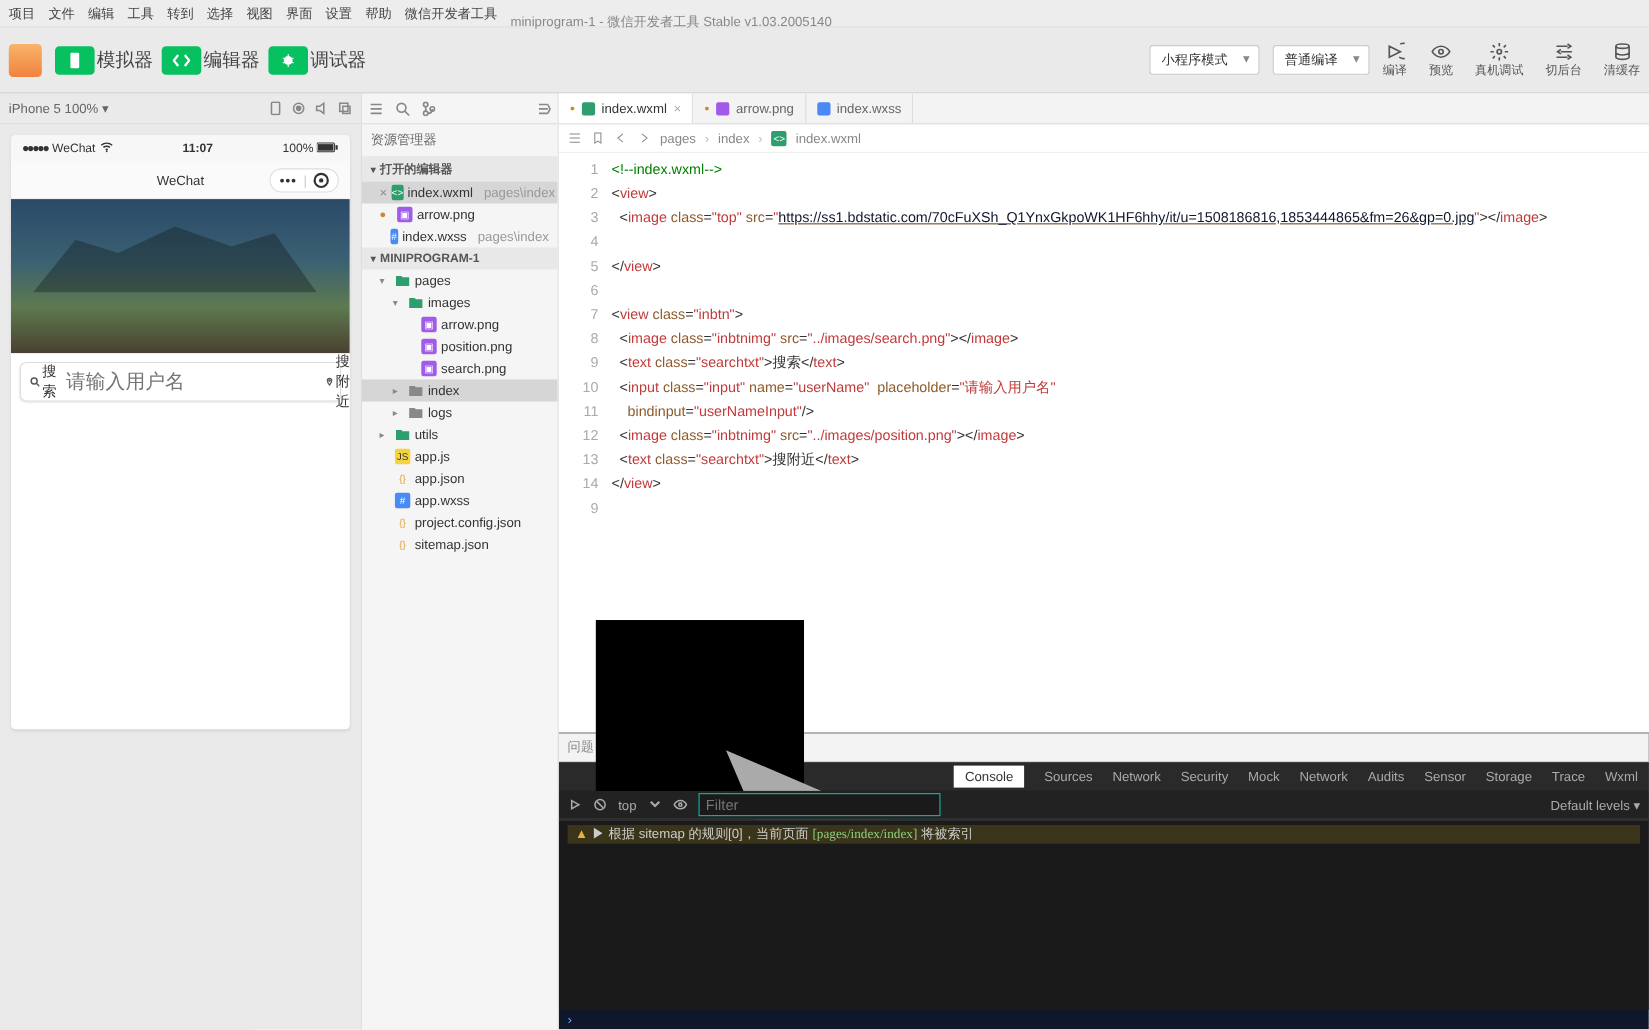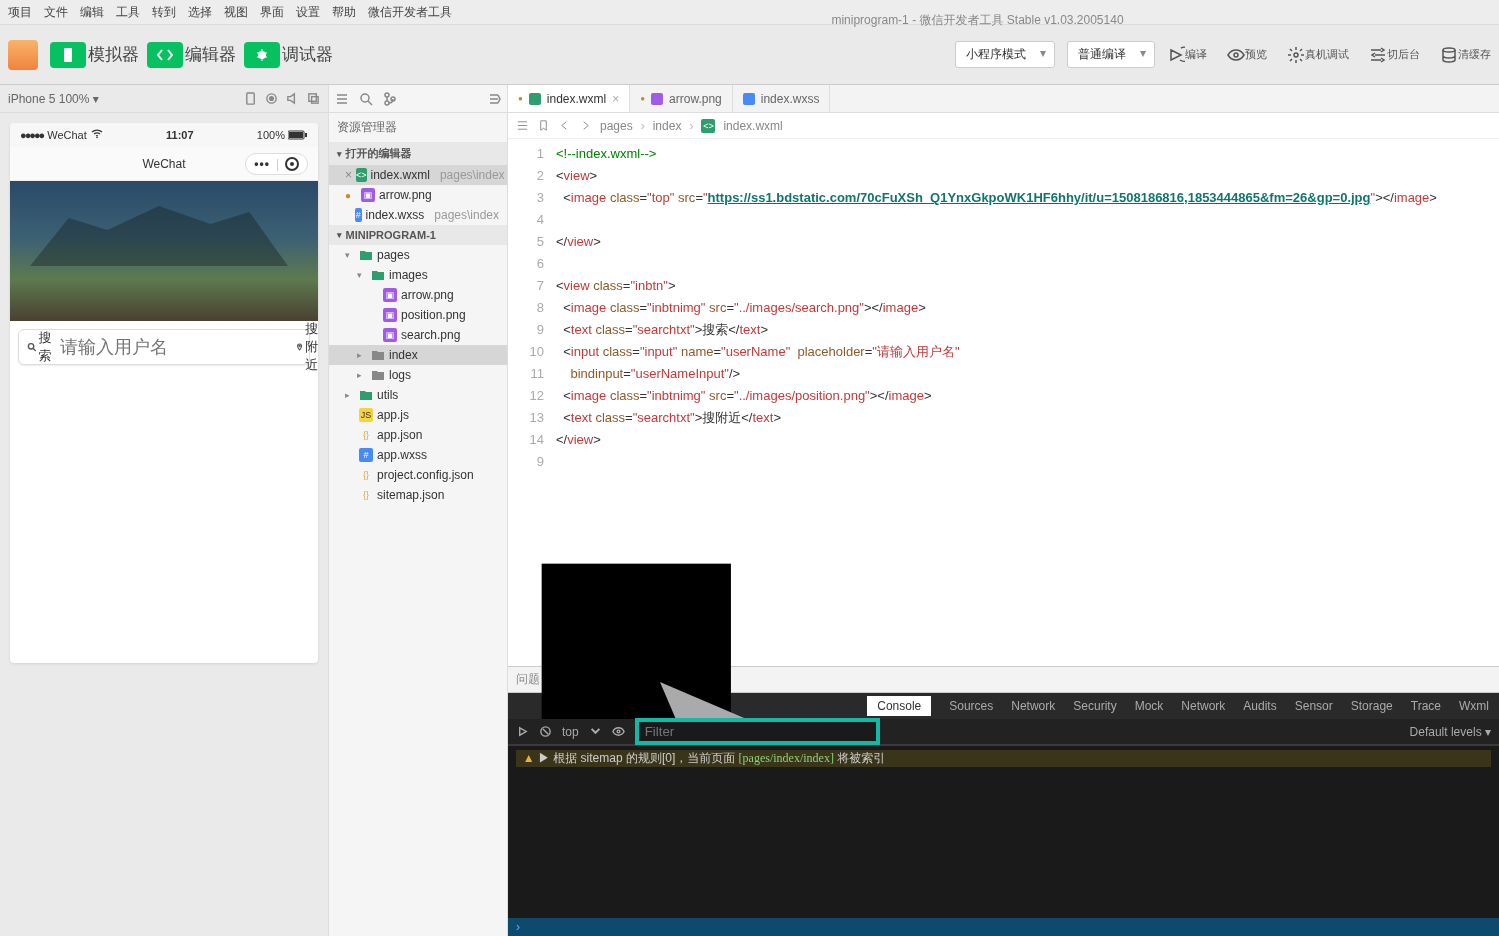--- a/index.html
+++ b/index.html
@@ -1,34 +1,34 @@
 <!DOCTYPE html>
 <html><head>
 <meta charset="utf-8">
 <style>
 * { box-sizing: border-box; margin: 0; padding: 0; font-family: -apple-system, "Microsoft YaHei", "PingFang SC", sans-serif; }
 body { background: #eaeaea; font-size: 12px; color: #333; user-select: none; }
 
 
 .menubar { height: 25px; display: flex; align-items: center; padding: 0 8px; background: #ededed; border-bottom: 1px solid #ddd; gap: 12px; }
 .menubar .menu-item { color: #444; }
-.menubar .window-title { flex: 1; text-align: center; color: #888; margin-top: 16px; }
+.menubar .window-title { flex: 1; text-align: left; color: #888; margin-top: 16px; }
 
 
 .toolbar-row { height: 60px; display: flex; align-items: center; padding: 0 8px; background: #eaeaea; border-bottom: 1px solid #ccc; gap: 12px; }
 .app-icon { width: 30px; height: 30px; background: linear-gradient(#f9b36b, #f0833e); border-radius: 4px; }
 .tool-btn-group { display: flex; gap: 8px; }
 .tool-btn { display: flex; flex-direction: row; align-items: center; gap: 2px; font-size: 17px; color: #444;}
 .tool-btn .icon-green { width: 36px; height: 26px; background: #07c160; border-radius: 4px; display: flex; align-items: center; justify-content: center;}
 .tool-btn .icon-green svg { width: 16px; height: 16px; fill: #fff; }
 .spacer { flex: 1; }
 .select-box { background: #fff; border: 1px solid #ccc; border-radius: 3px; padding: 4px 28px 4px 10px; font-size: 12px; position: relative; }
 .select-box::after { content: "▾"; position: absolute; right: 8px; color: #888;}
 .right-tools { display: flex; gap: 20px; align-items: center; }
-.right-tool { display: flex; align-items: center; font-size: 11px; color: #555; }
+.right-tool { display: flex; flex-direction: column; align-items: center; font-size: 11px; color: #555; }
 .right-tool svg { width: 18px; height: 18px; stroke: #555; fill: none; stroke-width: 1.5; }
 
 
 .main-area { display: flex; height: calc(100vh - 85px); }
 
 
 .simulator { width: 328px; background: #eaeaea; padding: 0; display: flex; flex-direction: column;}
 .sim-header { height: 28px; display:flex; align-items:center; padding:0 8px; gap:8px; color:#666; border-bottom:1px solid #ddd;}
 .sim-header .device { flex:1;}
 .sim-header svg { width:13px; height:13px; stroke:#888; fill:none; stroke-width:1.5;}
@@ -92,35 +92,35 @@
 .ed-subbar{ height:26px; display:flex; align-items:center; gap:8px; padding:0 8px; border-bottom:1px solid #eee; color:#888; font-size:12px;}
 .ed-subbar svg{width:13px;height:13px; stroke:#888; fill:none;}
 .ed-subbar .sep{color:#bbb;}
 .code-area{ flex:1; display:flex; font-family: Consolas, Monaco, monospace; font-size:13px; line-height:22px; overflow:auto;}
 .gutter{ width:48px; text-align:right; padding:4px 12px 4px 0; color:#aaa; background:#fff;}
 .code-lines{ padding:4px 0; white-space:pre;}
 .c-comment{color:#008000;}
 .c-tag{color:#c23a3a;}
 .c-attr{color:#8e5a2a;}
 .c-string{color:#c23a3a;}
-.c-link{color:#0f766e; text-decoration:underline; text-decoration-color:#6b4b2a;font-weight:bold;}
-
-
-.bottom-panel{ height:270px; border-top:1px solid #ccc; background:#0c4a6e; color:#ccc; display:flex; flex-direction:column; font-size:12px;}
+.c-link{color:#0f172a; text-decoration:underline; text-decoration-color:#6b4b2a;}
+
+
+.bottom-panel{ height:270px; border-top:1px solid #ccc; background:#0f172a; color:#ccc; display:flex; flex-direction:column; font-size:12px;}
 .bp-tab-row1{ height:26px; display:flex; align-items:center; background:#f3f3f3; border-bottom:1px solid #ccc; padding:0 8px; gap:16px;}
 .bp-tab-row1 .t{ color:#888;}
 .bp-tab-row1 .t.active{ color:#333; border-bottom:2px solid #333; padding-bottom:3px;}
 .bp-dark{flex:1; display:flex; flex-direction:column;}
 .bp-tab-row2{ height:26px; display:flex; align-items:center; background:#2a2a2a; padding:0 10px; gap:18px; font-size:12px;}
 .bp-tab-row2 .t{ color:#aaa;}
 .bp-tab-row2 .t.active{ background:#fff; color:#333; padding:3px 10px;}
 .bp-controls{ height:26px; display:flex; align-items:center; padding:0 8px; gap:10px; background:#222; border-bottom:1px solid #3a3a3a;}
 .bp-controls svg{width:13px;height:13px; stroke:#aaa; fill:none; stroke-width:1.5;}
 .bp-controls .top-sel{ color:#aaa;}
-.bp-controls input{ background:#1a1a1a; border:4px solid #14b8a6; color:#aaa; padding:2px 6px; width:245px;}
+.bp-controls input{ background:#1a1a1a; border:1px solid #14b8a6; color:#aaa; padding:2px 6px; width:220px;}
 .bp-controls .levels{ margin-left:auto; color:#aaa;}
 .console-out{ flex:1; padding:4px 8px; font-family: Consolas, Monaco, monospace; font-size:12px; background:#1a1a1a; border-top:1px solid #3a3a3a;}
 .console-out .ts-line{ color:#aaa;}
 .console-out .msg-line{ background:#3a341b;}
 .console-out .warn-icon{ color:#e6b13d;}
 .console-out .bold{ font-weight:bold; color:#fff;}
 .console-out .path{ color:#8bd17c;font-family:Liberation Serif, serif;}
 .console-prompt{ color:#6aa7ff; padding:2px 8px;}
 </style>
 </head>

